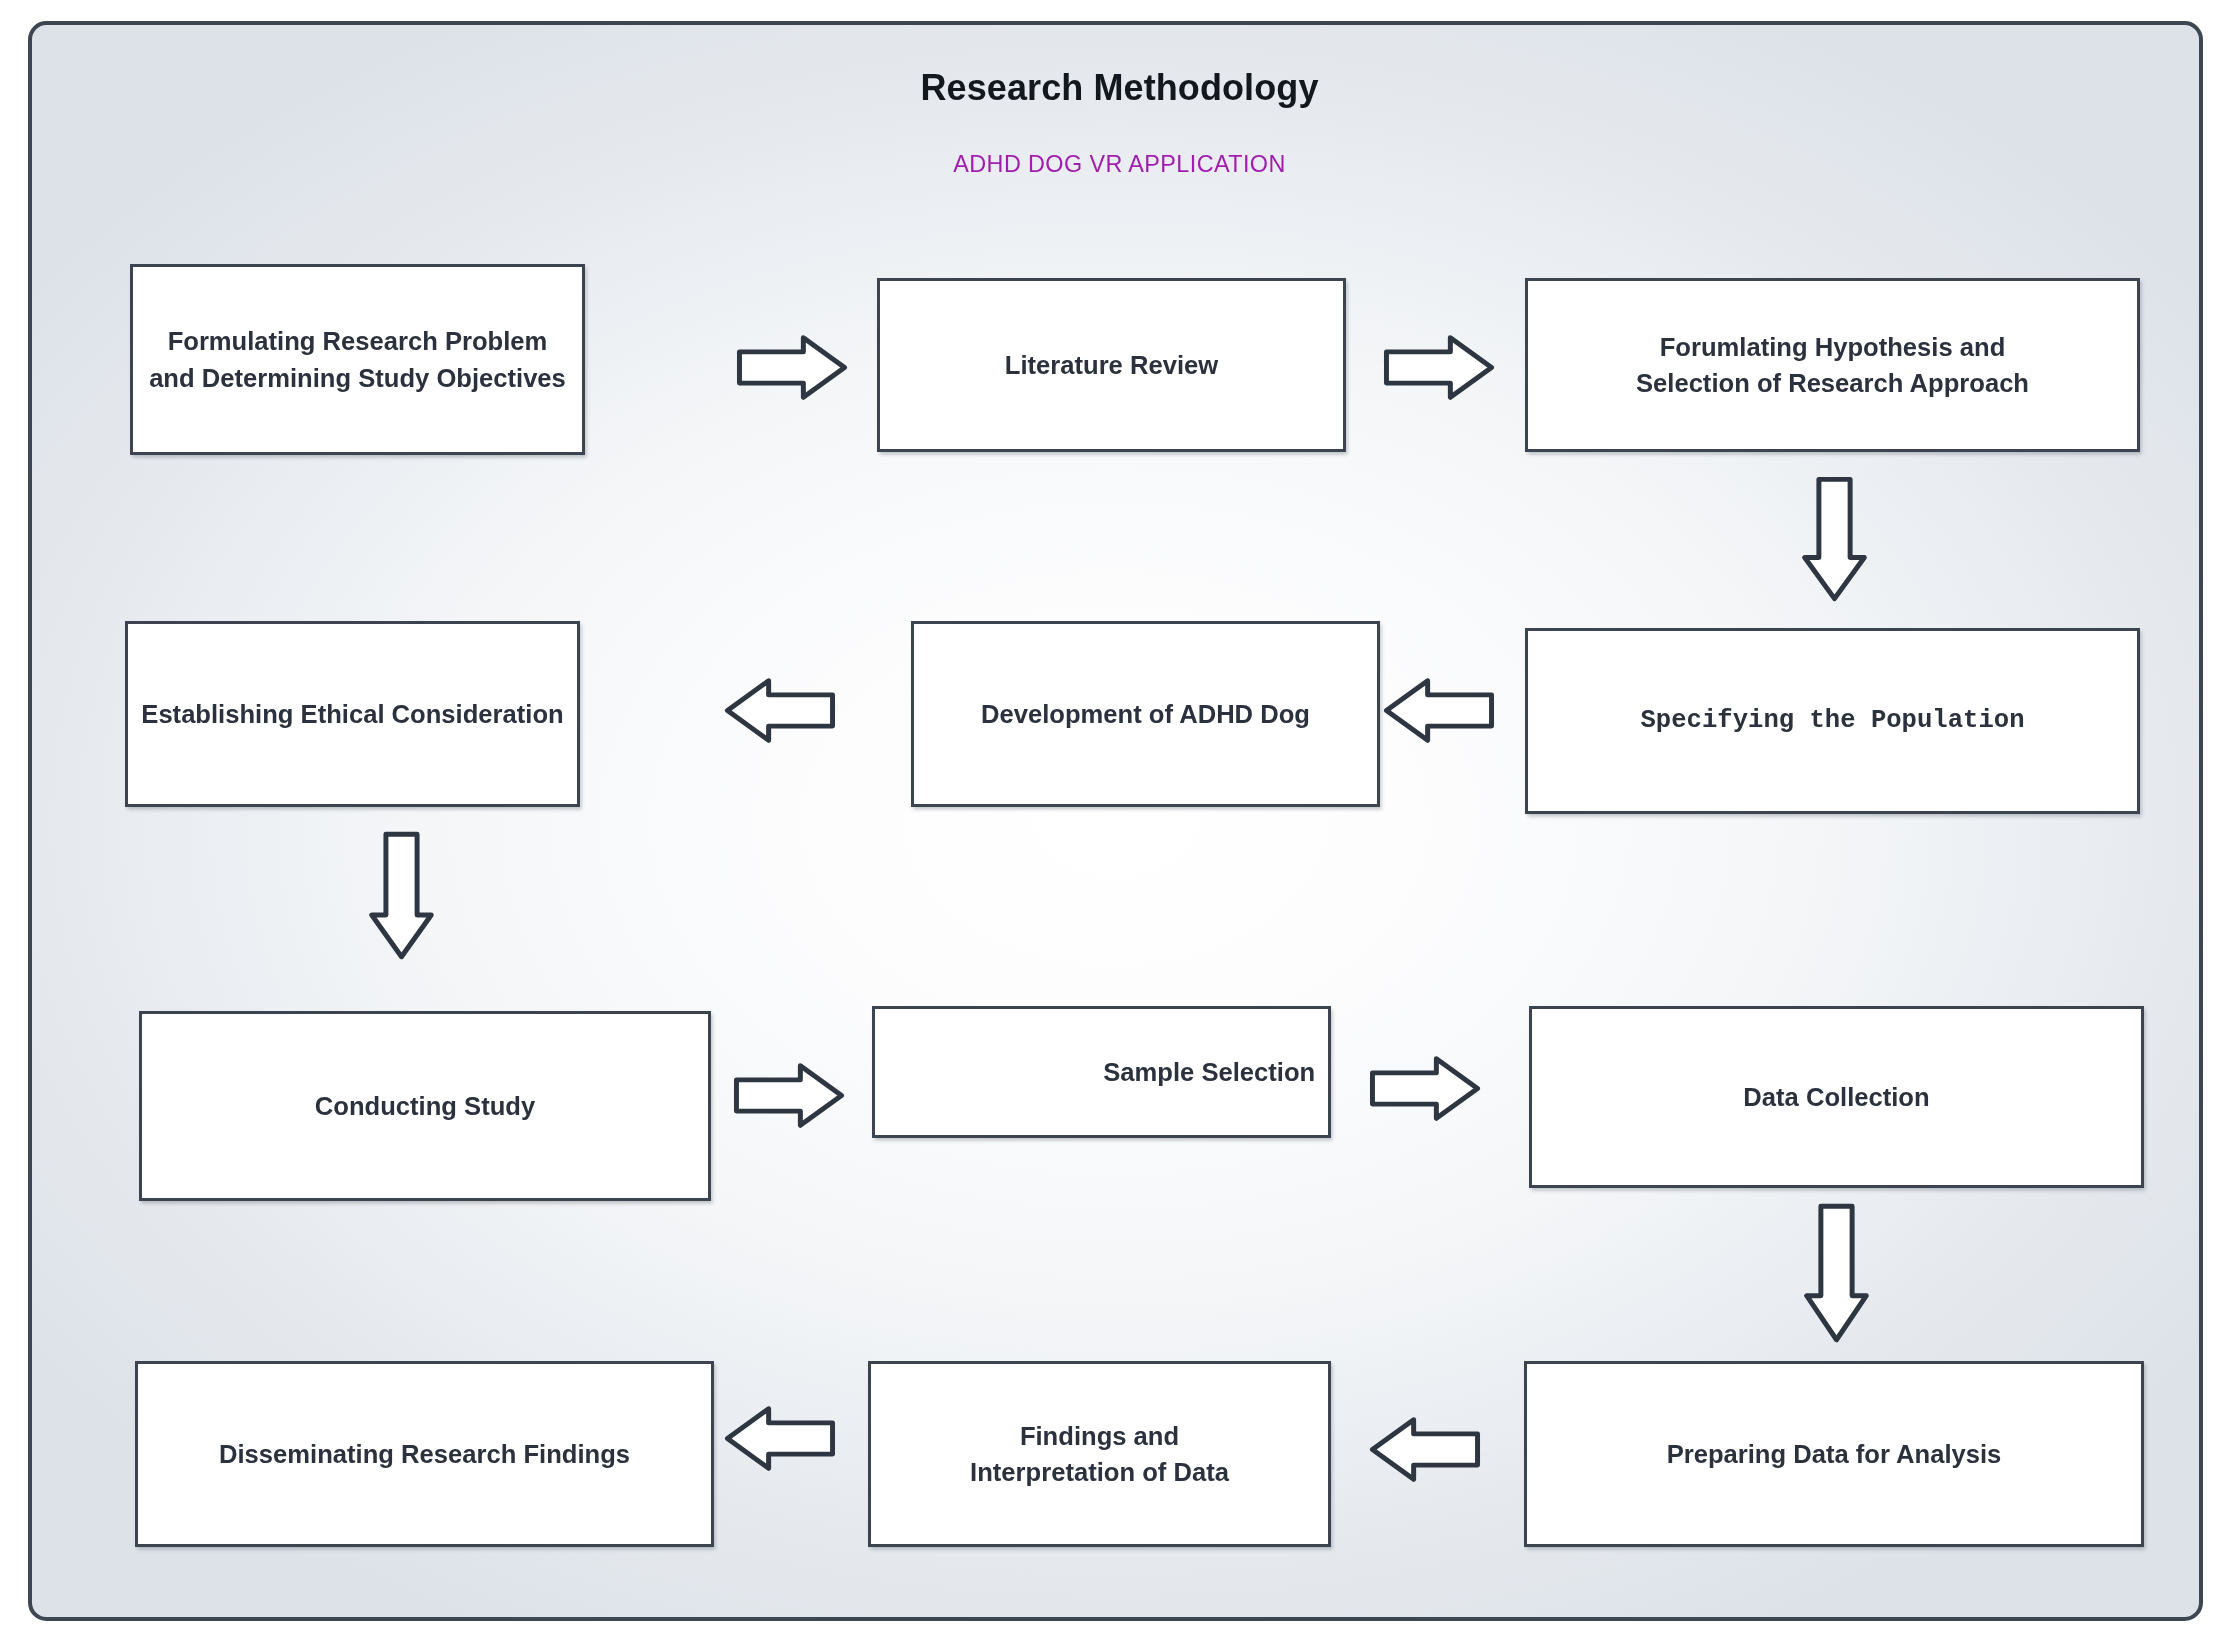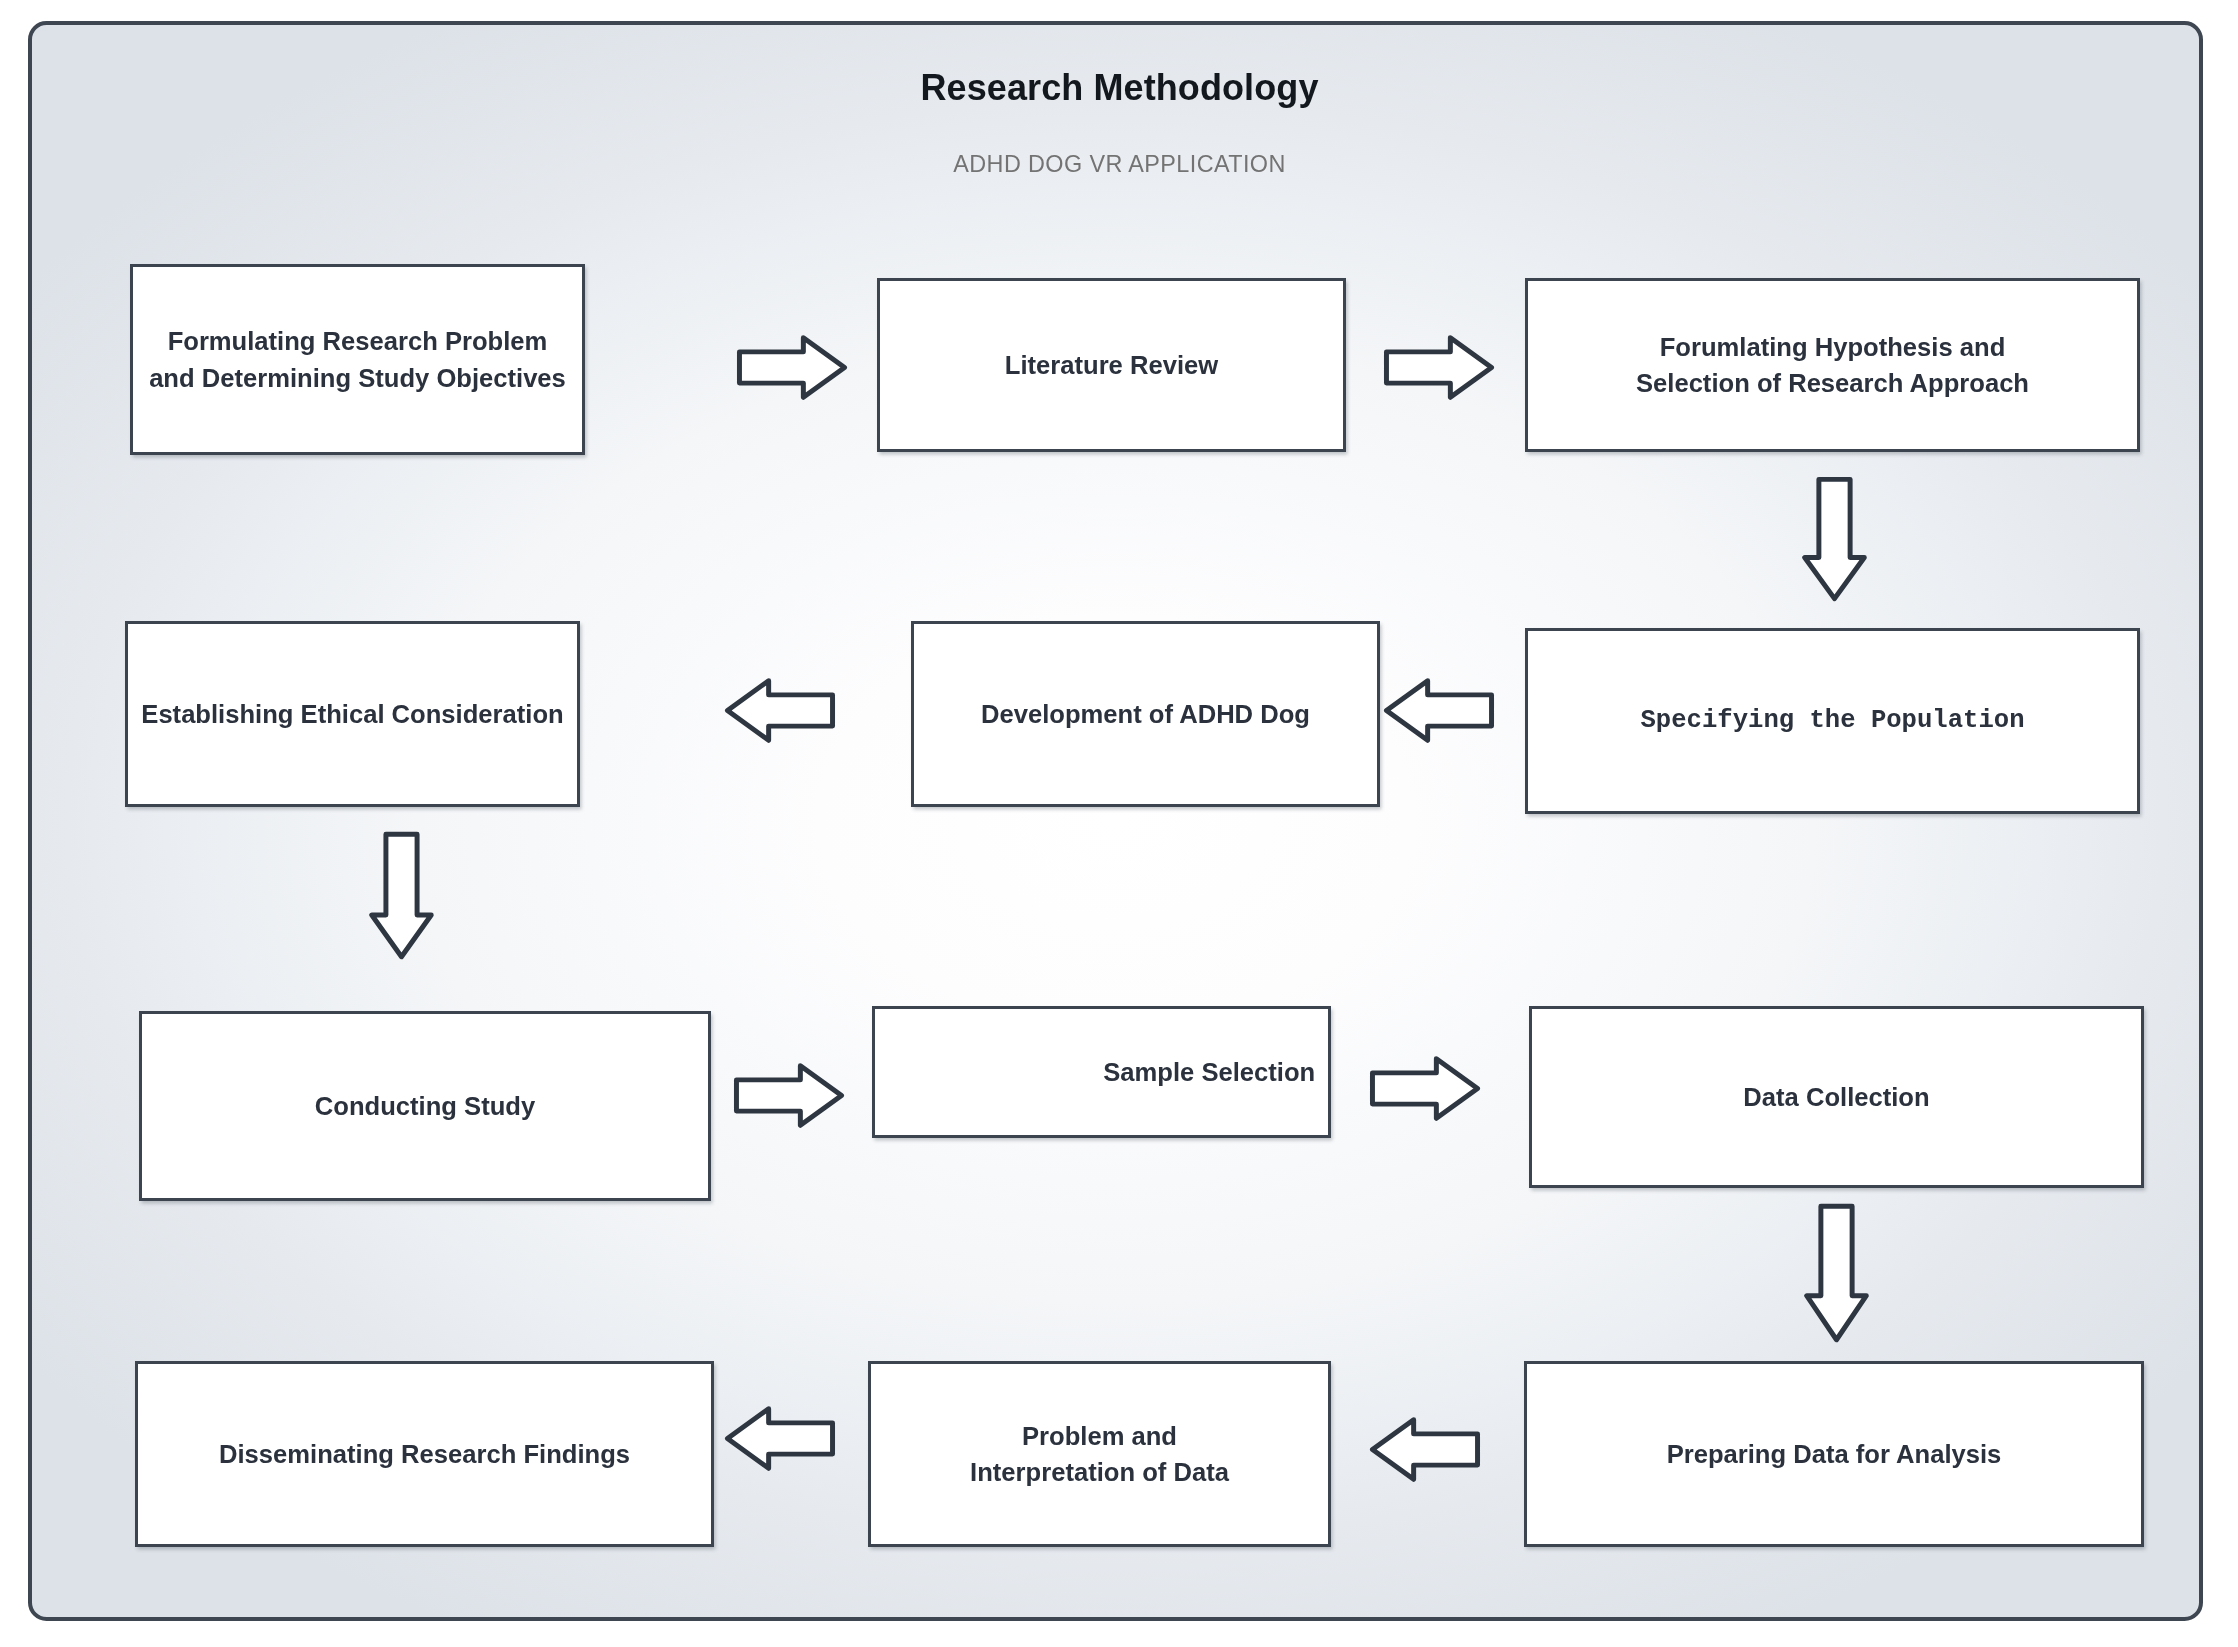--- a/index.html
+++ b/index.html
@@ -39,21 +39,21 @@
     letter-spacing: 0.1px;
   }
   #subtitle {
     position: absolute;
     left: 0;
     top: 151px;
     width: 2239px;
     text-align: center;
     font-size: 23.4px;
     font-weight: normal;
-    color: #737373;
+    color: #a21caf;
     letter-spacing: 0.4px;
   }
   .node {
     position: absolute;
     box-sizing: border-box;
     background: #ffffff;
     border: 3.6px solid #3c4450;
     display: flex;
     align-items: center;
     justify-content: center;
@@ -137,21 +137,21 @@
   </div>
 
   <div class="node" style="left:135px; top:1361px; width:579px; height:186px;">
     <div>
       <span>Disseminating Research Findings</span>
     </div>
   </div>
 
   <div class="node" style="left:868px; top:1361px; width:463px; height:186px;">
     <div>
-      <span>Problem and</span>
+      <span>Findings and</span>
       <span>Interpretation of Data</span>
     </div>
   </div>
 
   <div class="node" style="left:1524px; top:1361px; width:620px; height:186px;">
     <div>
       <span>Preparing Data for Analysis</span>
     </div>
   </div>
 

